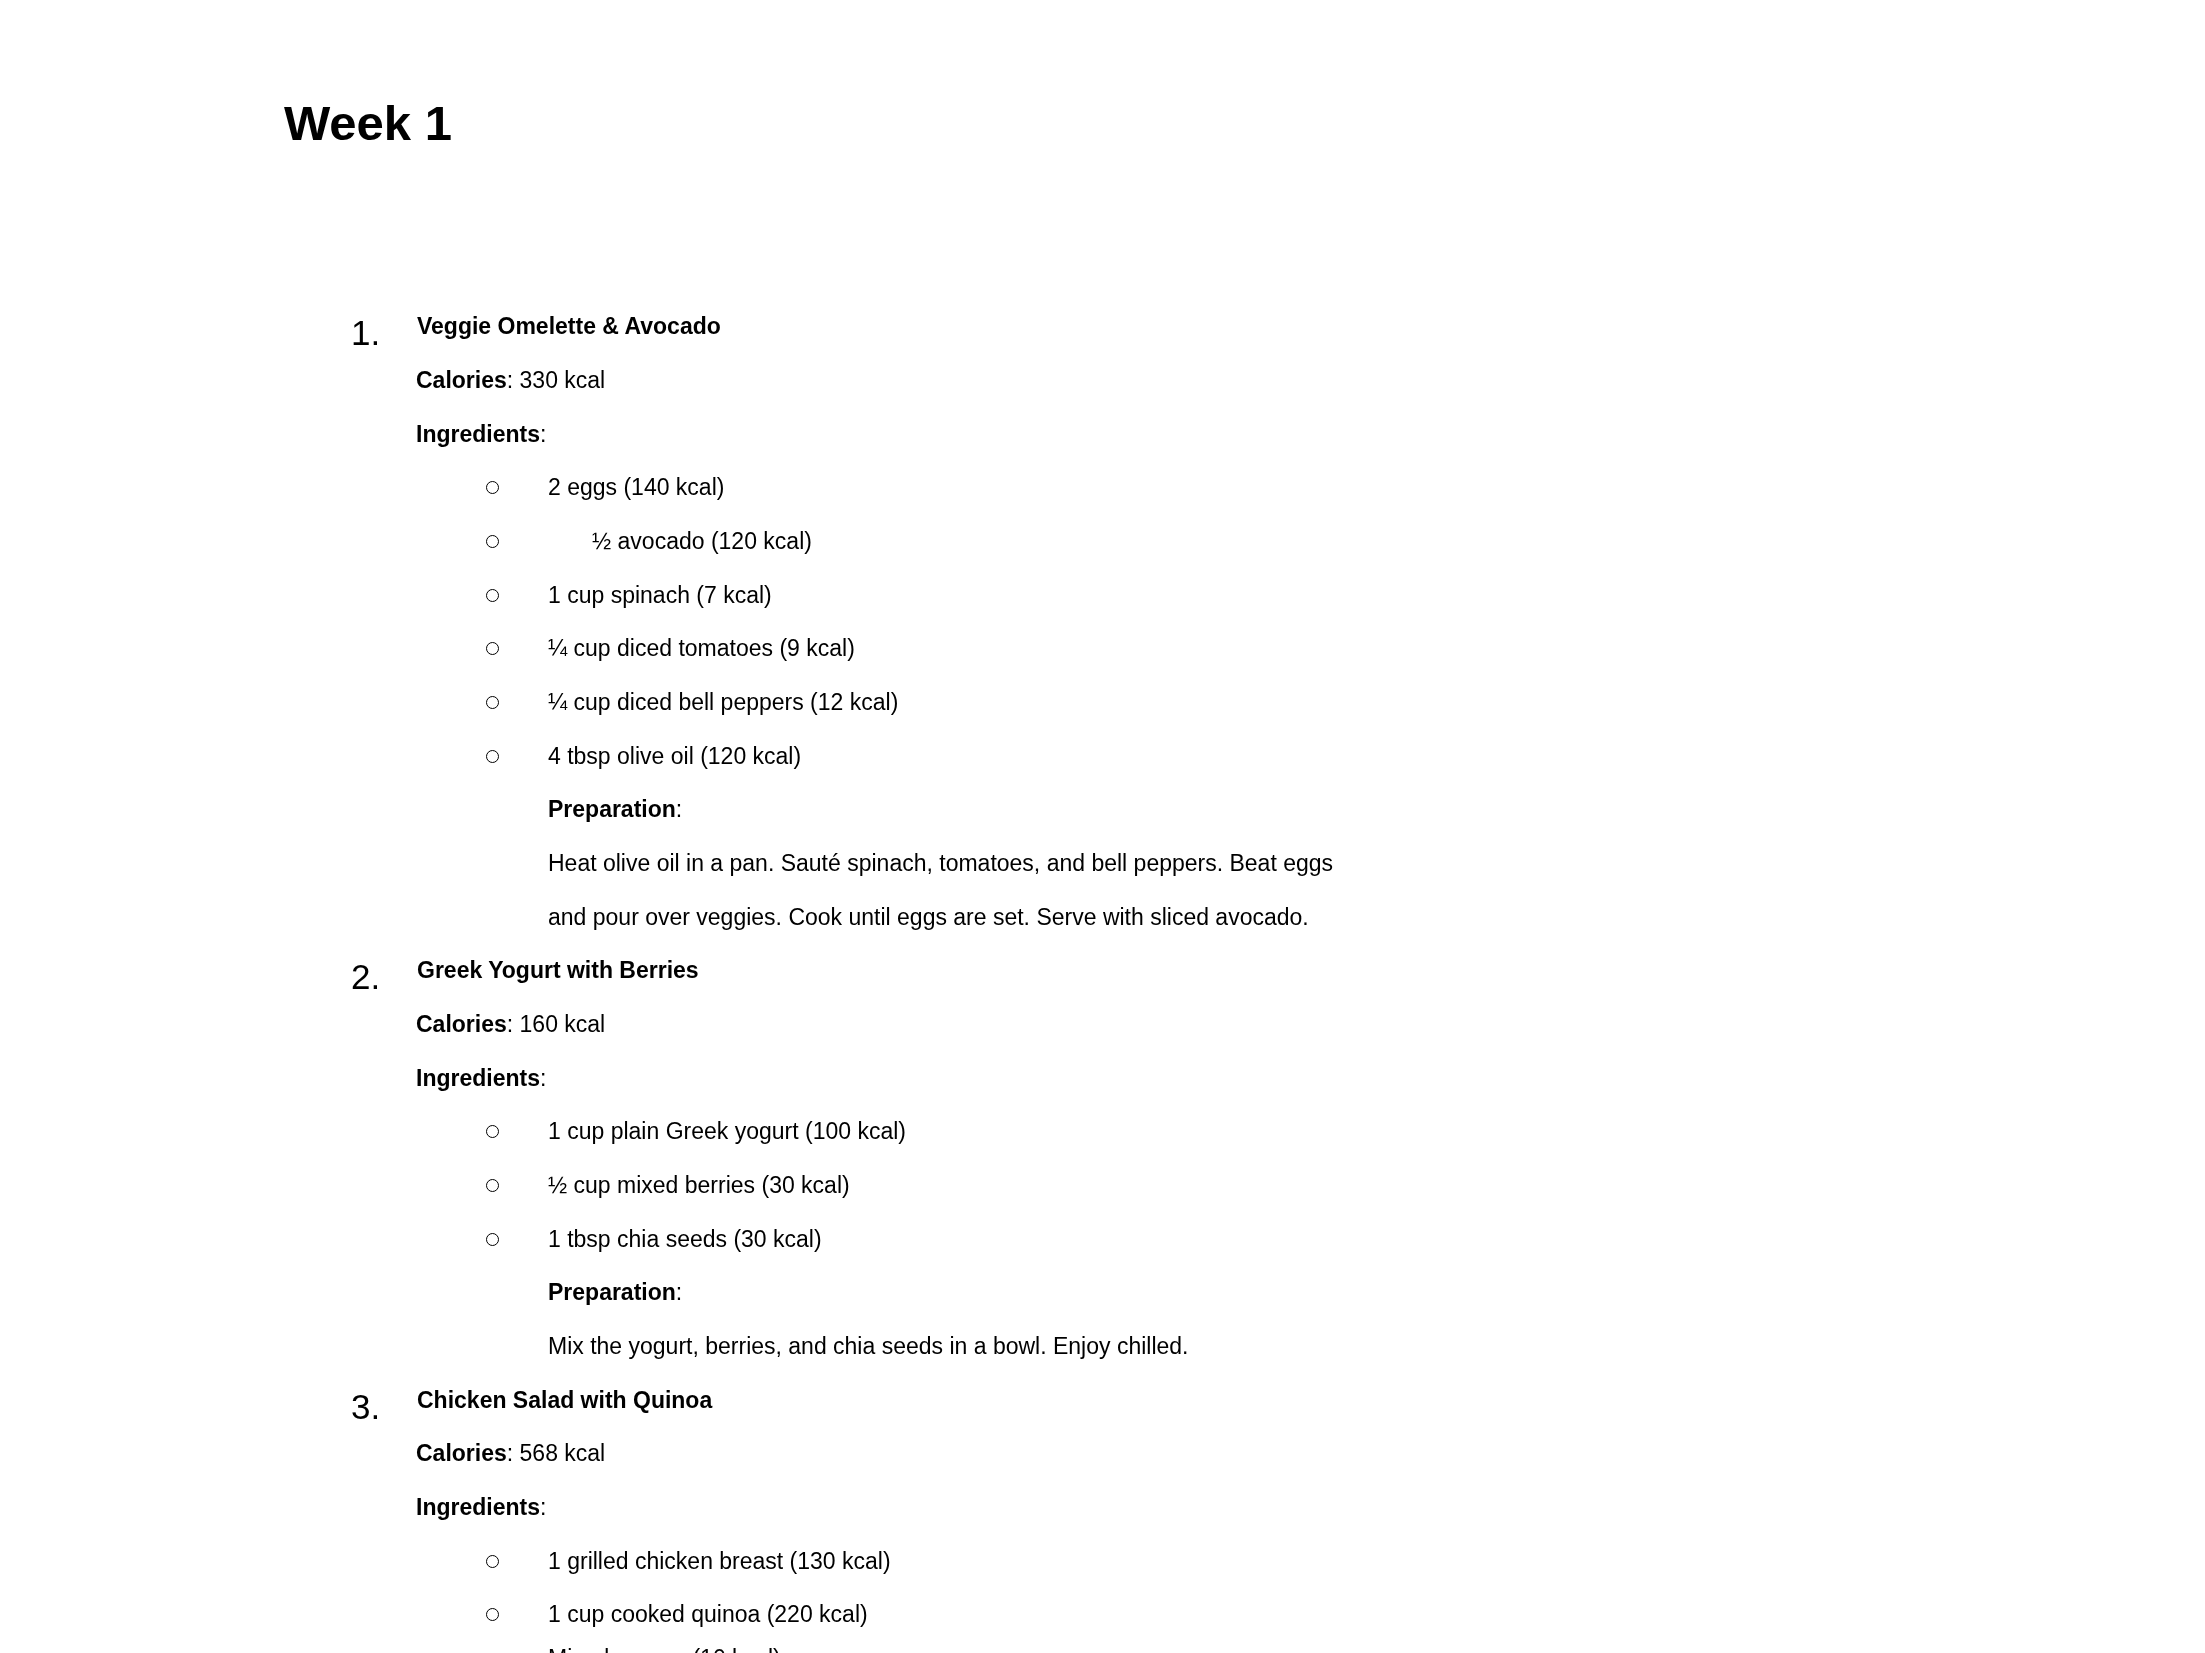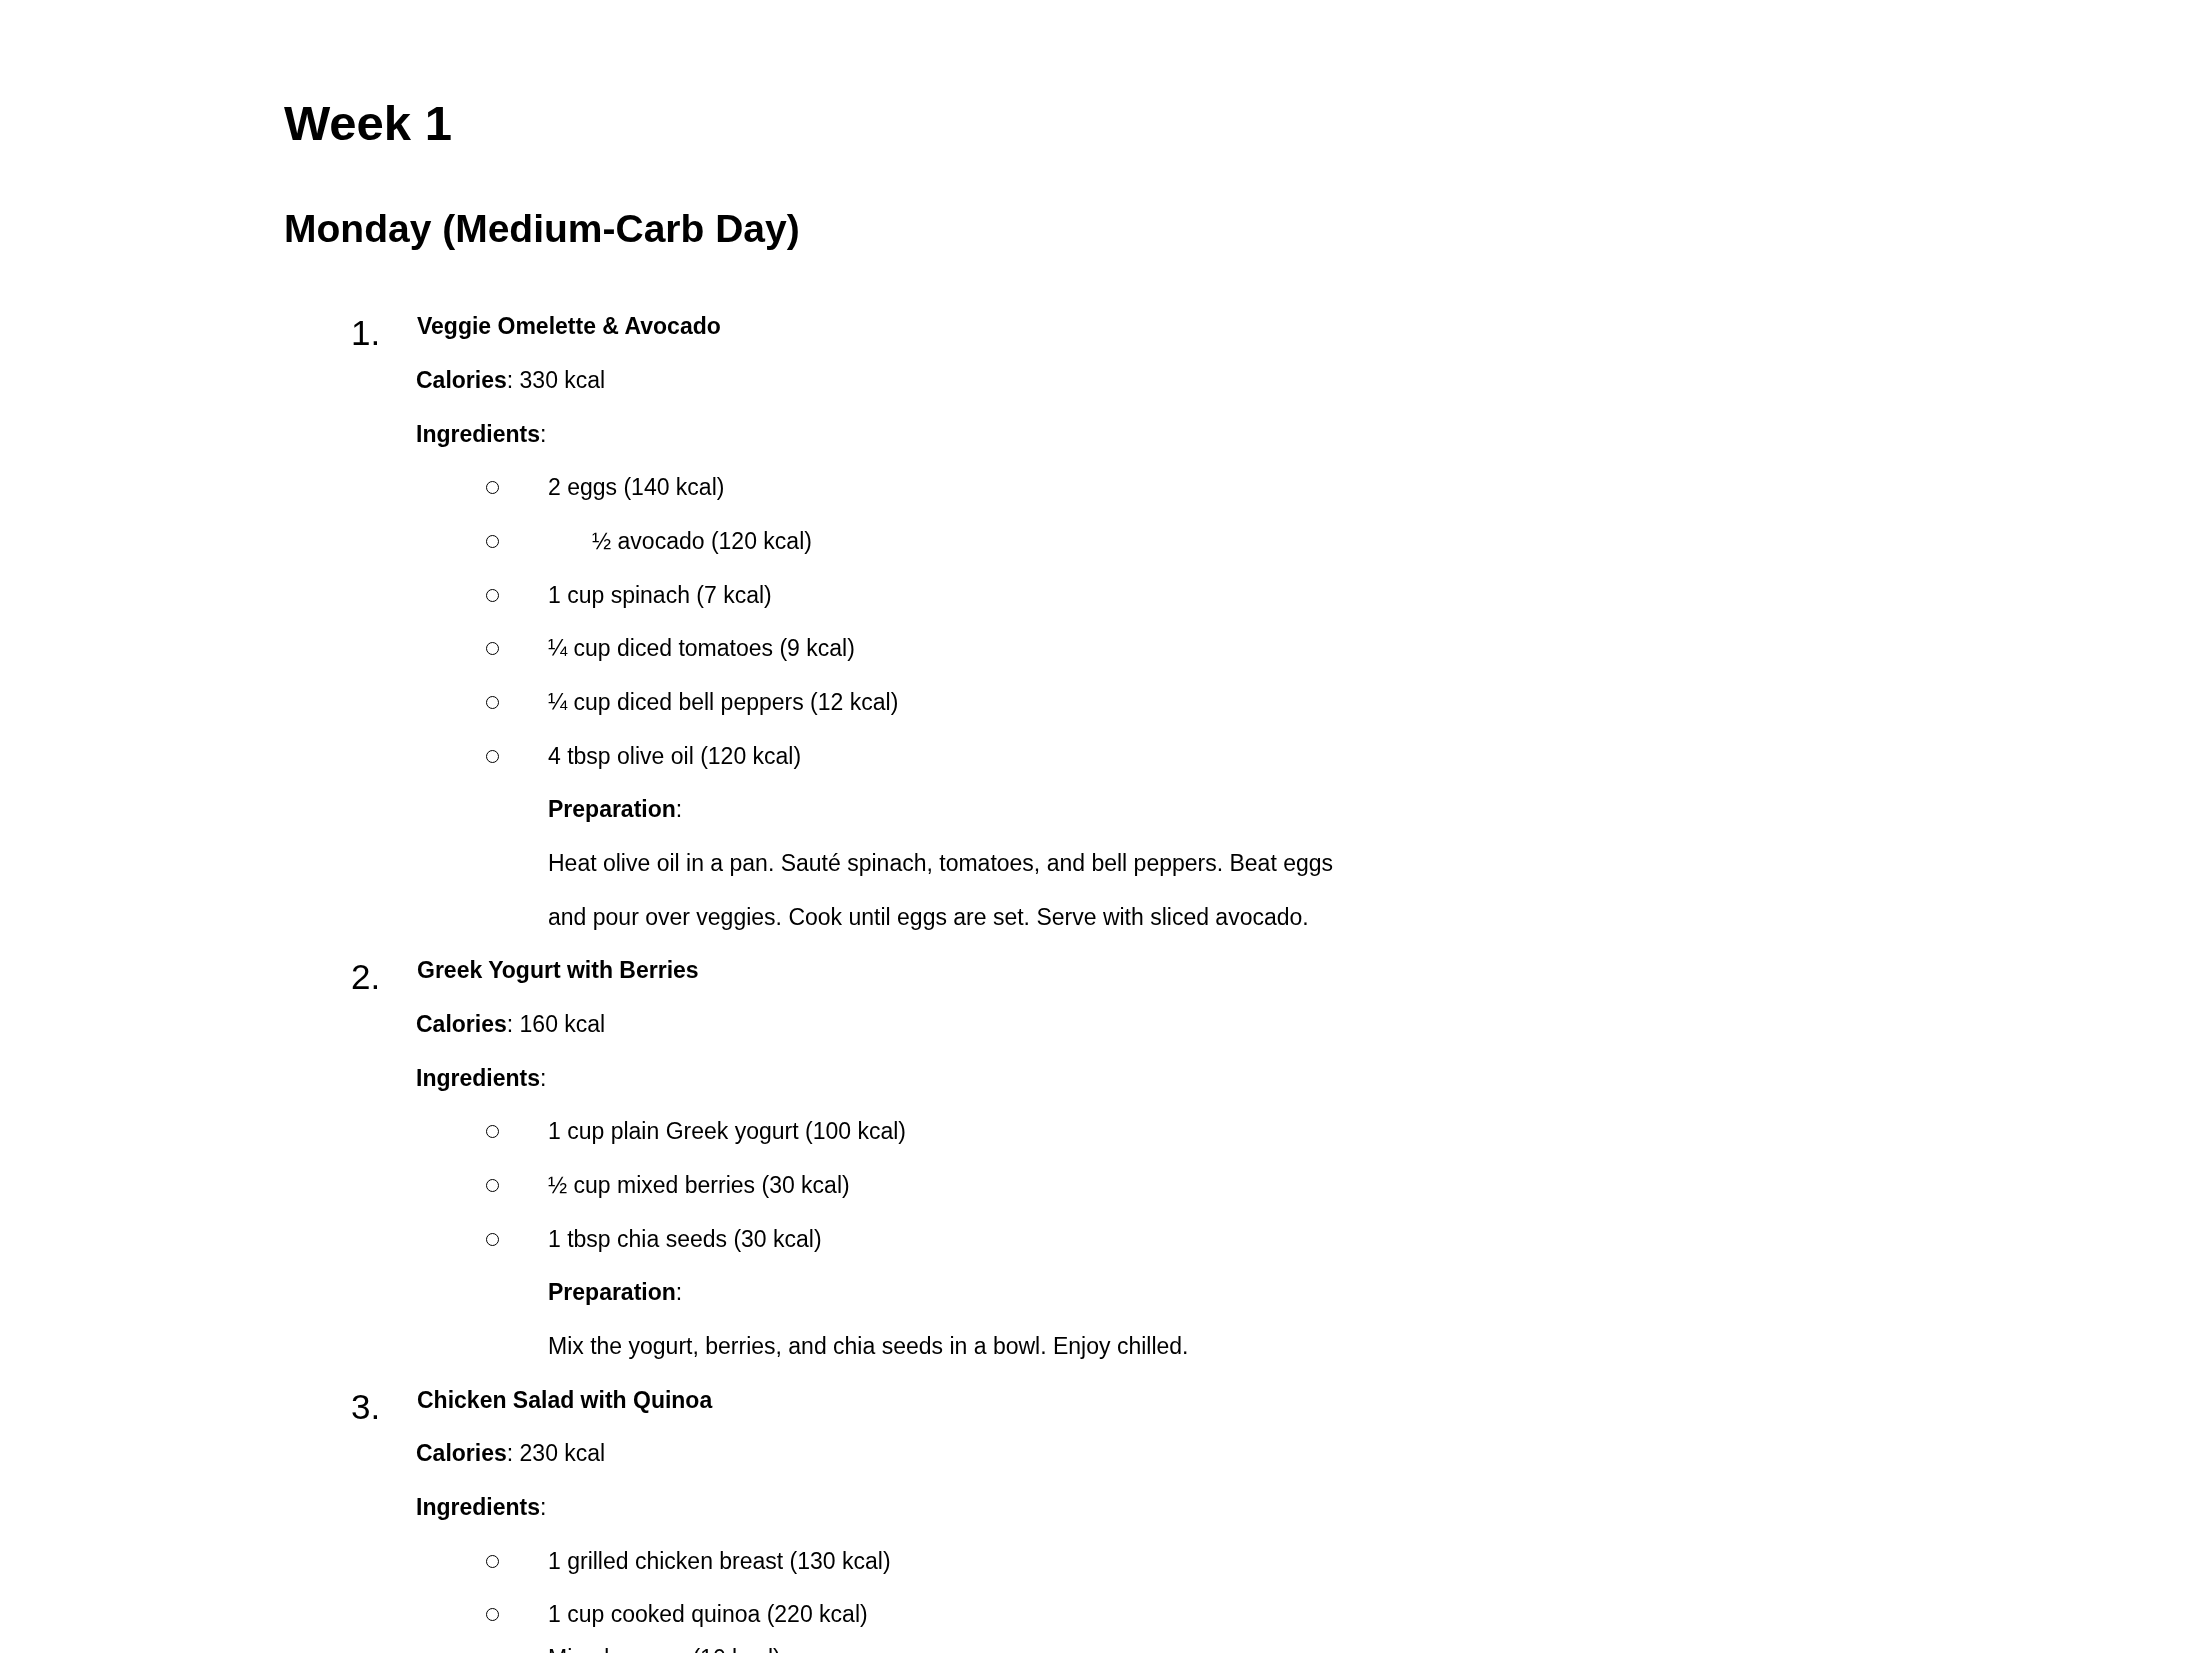--- a/index.html
+++ b/index.html
@@ -66,21 +66,20 @@
     border-radius: 50%;
     box-sizing: border-box;
   }
 </style>
 </head>
 <body>
 
 <div class="page">
 
   <div class="h1">Week 1</div>
-  <div class="h2">Monday (Medium-Carb Day)</div>
 
   <div>
     <div class="num" style="top:315px;">1.</div>
     <div class="line title" style="left:417px; top:315px;">Veggie Omelette &amp; Avocado</div>
 
     <div class="line" style="left:416px; top:369px;">
       <span class="b">Calories</span><span>:</span> <span>330 kcal</span>
     </div>
     <div class="line" style="left:416px; top:423px;">
       <span class="b">Ingredients</span><span>:</span>
@@ -139,21 +138,21 @@
       <span class="b">Preparation</span><span>:</span>
     </div>
     <div class="line" style="left:548px; top:1335px;">Mix the yogurt, berries, and chia seeds in a bowl. Enjoy chilled.</div>
   </div>
 
   <div>
     <div class="num" style="top:1389px;">3.</div>
     <div class="line title" style="left:417px; top:1389px;">Chicken Salad with Quinoa</div>
 
     <div class="line" style="left:416px; top:1442px;">
-      <span class="b">Calories</span><span>:</span> <span>230 kcal</span>
+      <span class="b">Calories</span><span>:</span> <span>568 kcal</span>
     </div>
     <div class="line" style="left:416px; top:1496px;">
       <span class="b">Ingredients</span><span>:</span>
     </div>
 
     <div>
       <div class="bullet" style="top:1555px;"></div>
       <div class="line" style="left:548px; top:1550px;">1 grilled chicken breast (130 kcal)</div>
 
       <div class="bullet" style="top:1608px;"></div>

